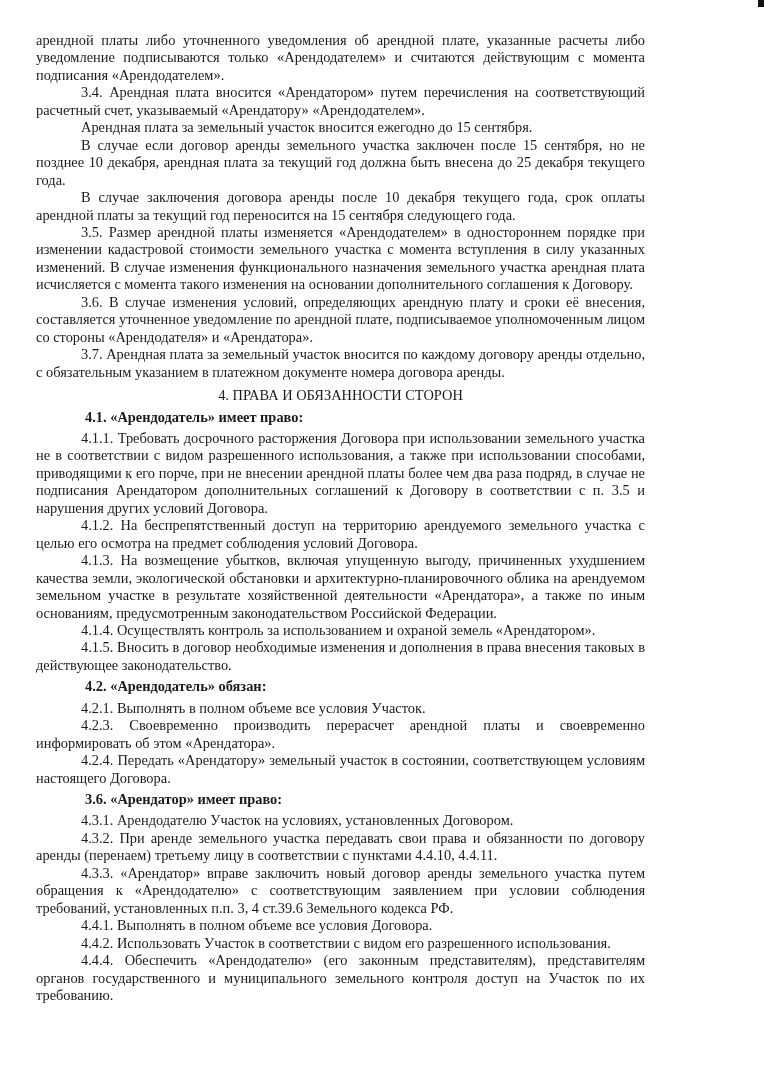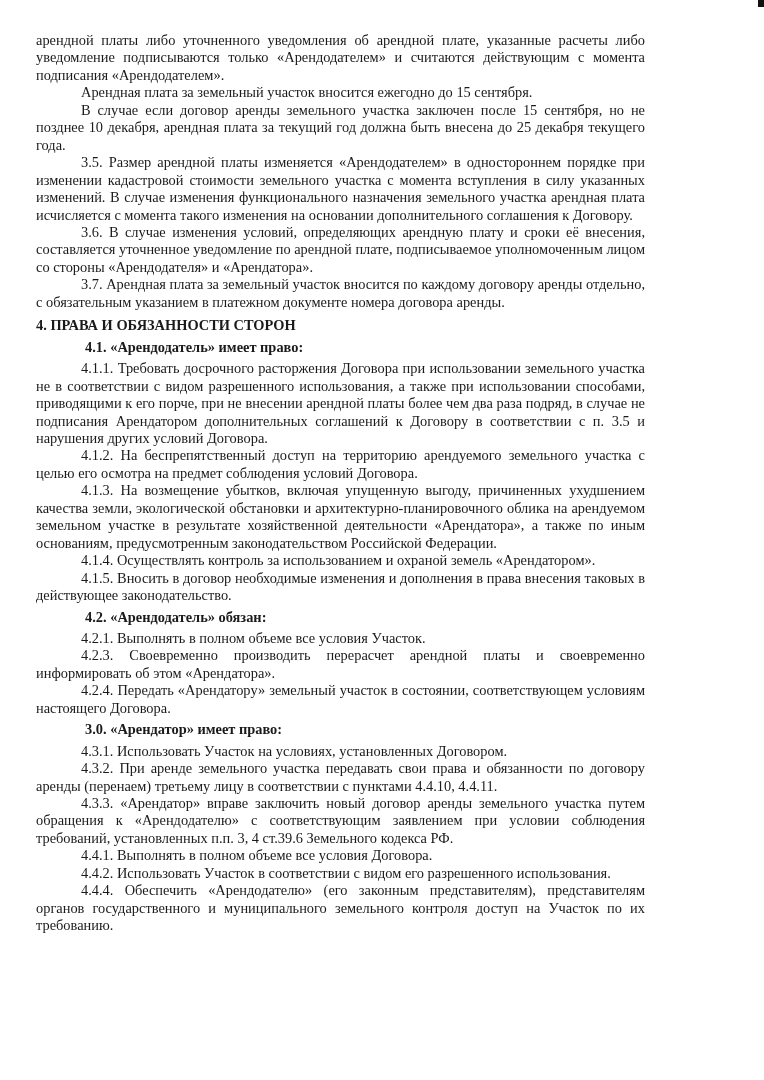--- a/index.html
+++ b/index.html
@@ -34,62 +34,65 @@
     }
     .p {
       margin: 0;
       text-indent: 45px;
     }
     .p.noindent {
       text-indent: 0;
     }
     .section-title {
       margin: 6px 0 0 0;
-      font-weight: bold;
+      text-align: center;
+      font-weight: normal;
       text-indent: 0;
     }
     .sub-title {
       margin: 4px;
       text-indent: 45px;
       font-weight: bold;
     }
     b.ref {
       font-weight: normal;
     }
   </style>
 </head>
 <body>
 
 <div class="corner-mark"></div>
 
 <div class="page">
 
   <p class="p noindent">арендной платы либо уточненного уведомления об арендной плате, указанные расчеты либо уведомление подписываются только «Арендодателем» и считаются действующим с момента подписания «Арендодателем».</p>
+  <p class="p">3.4. Арендная плата вносится «Арендатором» путем перечисления на соответствующий расчетный счет, указываемый «Арендатору» «Арендодателем».</p>
   <p class="p">Арендная плата за земельный участок вносится ежегодно до 15 сентября.</p>
   <p class="p">В случае если договор аренды земельного участка заключен после 15 сентября, но не позднее 10 декабря, арендная плата за текущий год должна быть внесена до 25 декабря текущего года.</p>
+  <p class="p">В случае заключения договора аренды после 10 декабря текущего года, срок оплаты арендной платы за текущий год переносится на 15 сентября следующего года.</p>
   <p class="p">3.5. Размер арендной платы изменяется «Арендодателем» в одностороннем порядке при изменении кадастровой стоимости земельного участка с момента вступления в силу указанных изменений. В случае изменения функционального назначения земельного участка арендная плата исчисляется с момента такого изменения на основании дополнительного соглашения к Договору.</p>
   <p class="p">3.6. В случае изменения условий, определяющих арендную плату и сроки её внесения, составляется уточненное уведомление по арендной плате, подписываемое уполномоченным лицом со стороны «Арендодателя» и «Арендатора».</p>
   <p class="p">3.7. Арендная плата за земельный участок вносится по каждому договору аренды отдельно, с обязательным указанием в платежном документе номера договора аренды.</p>
 
   <h2 class="section-title p" style="font-size:14.4px;line-height:17.45px;">4. ПРАВА И ОБЯЗАННОСТИ СТОРОН</h2>
 
   <p class="sub-title">4.1. «Арендодатель» имеет право:</p>
   <p class="p">4.1.1. Требовать досрочного расторжения Договора при использовании земельного участка не в соответствии с видом разрешенного использования, а также при использовании способами, приводящими к его порче, при не внесении арендной платы более чем два раза подряд, в случае не подписания Арендатором дополнительных соглашений к Договору в соответствии с п. 3.5 и нарушения других условий Договора.</p>
   <p class="p">4.1.2. На беспрепятственный доступ на территорию арендуемого земельного участка с целью его осмотра на предмет соблюдения условий Договора.</p>
   <p class="p">4.1.3. На возмещение убытков, включая упущенную выгоду, причиненных ухудшением качества земли, экологической обстановки и архитектурно-планировочного облика на арендуемом земельном участке в результате хозяйственной деятельности «Арендатора», а также по иным основаниям, предусмотренным законодательством Российской Федерации.</p>
   <p class="p">4.1.4. Осуществлять контроль за использованием и охраной земель «Арендатором».</p>
   <p class="p">4.1.5. Вносить в договор необходимые изменения и дополнения в права внесения таковых в действующее законодательство.</p>
 
   <p class="sub-title">4.2. «Арендодатель» обязан:</p>
   <p class="p">4.2.1. Выполнять в полном объеме все условия Участок.</p>
   <p class="p">4.2.3. Своевременно производить перерасчет арендной платы и своевременно информировать об этом «Арендатора».</p>
   <p class="p">4.2.4. Передать «Арендатору» земельный участок в состоянии, соответствующем условиям настоящего Договора.</p>
 
-  <p class="sub-title">3.0. «Арендатор» имеет право:</p>
-  <p class="p">4.3.1. Использовать Участок на условиях, установленных Договором.</p>
+  <p class="sub-title">3.6. «Арендатор» имеет право:</p>
+  <p class="p">4.3.1. Арендодателю Участок на условиях, установленных Договором.</p>
   <p class="p">4.3.2. При аренде земельного участка передавать свои права и обязанности по договору аренды (перенаем) третьему лицу в соответствии с пунктами 4.4.10, 4.4.11.</p>
   <p class="p"><span>4.3.3. «Арендатор» вправе заключить новый договор аренды земельного участка путем обращения к «Арендодателю» с соответствующим заявлением при условии соблюдения требований, установленных </span><b class="ref">п.п. 3, 4 ст.39.6 Земельного кодекса РФ</b><span>.</span></p>
 
   <p class="p">4.4.1. Выполнять в полном объеме все условия Договора.</p>
   <p class="p">4.4.2. Использовать Участок в соответствии с видом его разрешенного использования.</p>
   <p class="p">4.4.4. Обеспечить «Арендодателю» (его законным представителям), представителям органов государственного и муниципального земельного контроля доступ на Участок по их требованию.</p>
 
 </div>
 
 </body></html>

